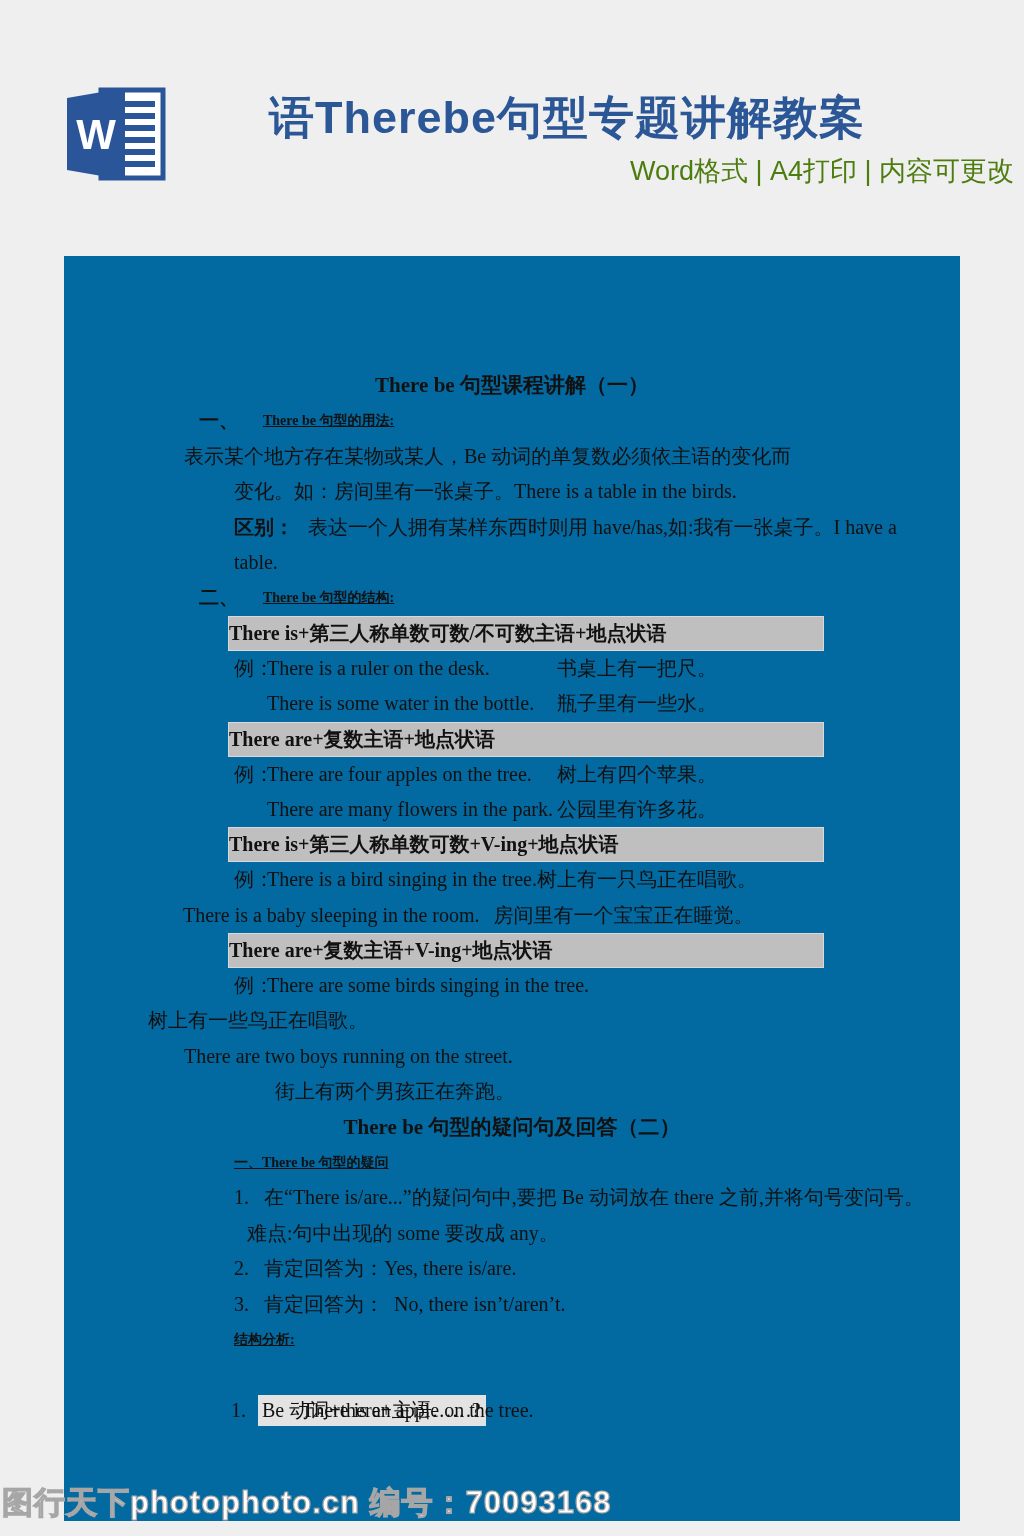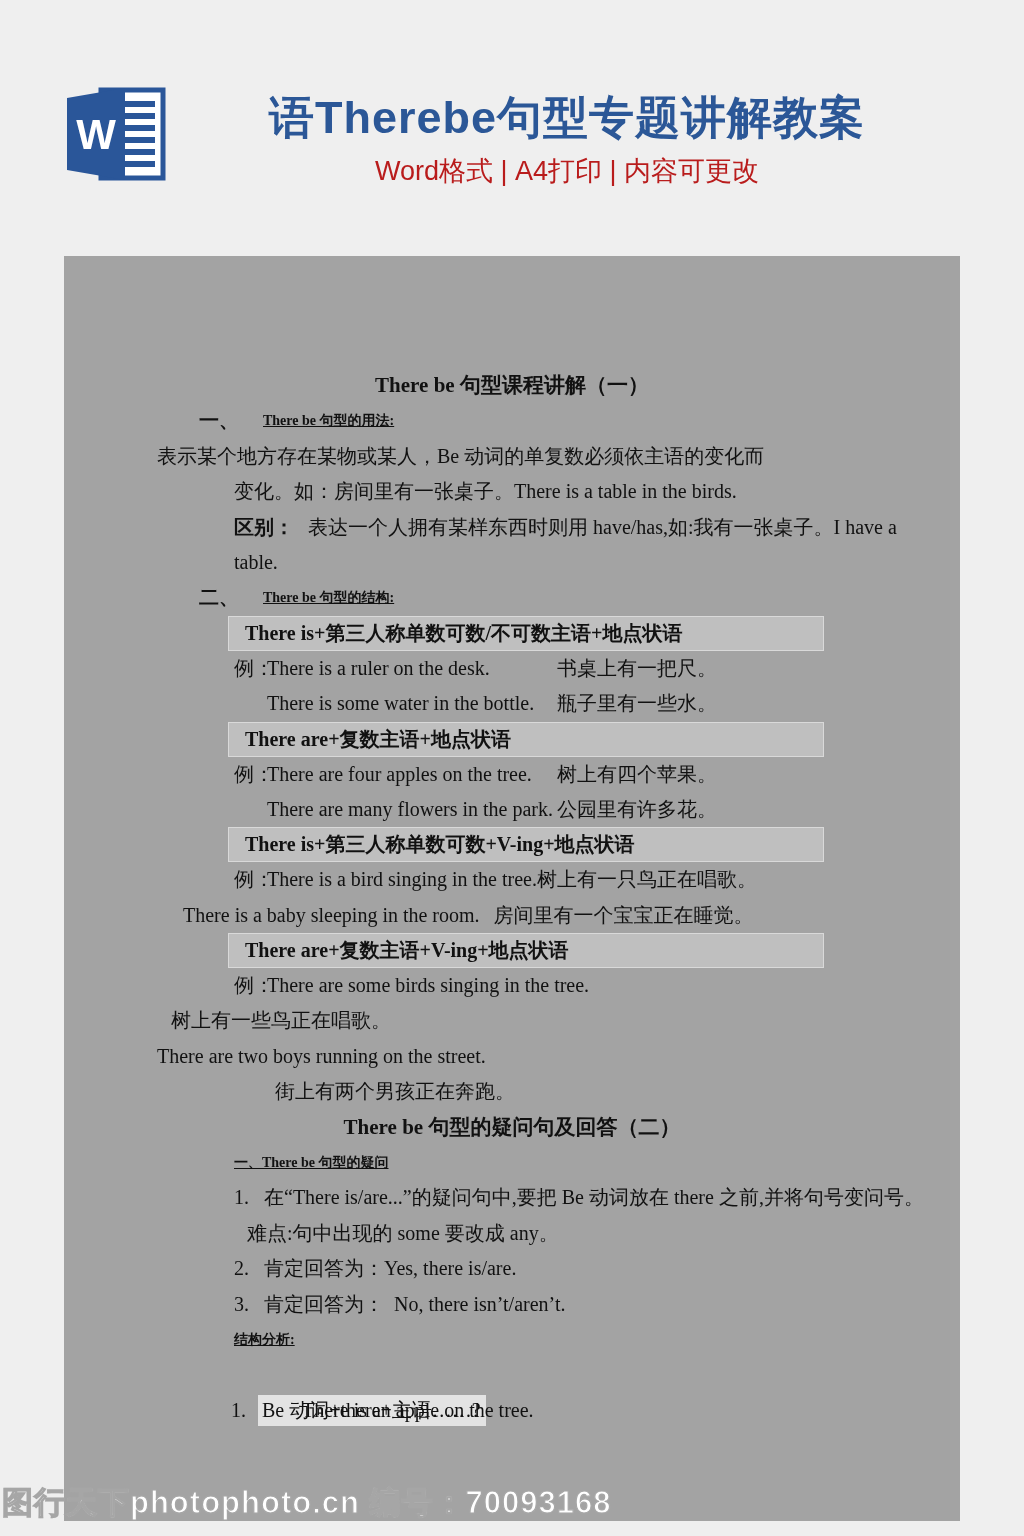--- a/index.html
+++ b/index.html
@@ -15,54 +15,54 @@
   .word-icon{position:absolute;left:57px;top:80px;}
   .hdr-title{
     position:absolute;left:120px;right:10px;top:88px;
     text-align:center;
     font-family:"Liberation Sans",sans-serif;
     font-weight:bold;font-size:45px;color:#2b5797;
     letter-spacing:1px;white-space:pre;
   }
   .hdr-sub{
     position:absolute;left:120px;right:10px;top:153px;
-    text-align:center;
+    text-align:right;
     font-family:"Liberation Sans",sans-serif;
-    font-size:27px;color:#b91c1c;white-space:pre;
+    font-size:27px;color:#4d7c0f;white-space:pre;
   }
   
   .page{
     position:absolute;left:64px;top:256px;
-    width:896px;height:1265px;background:#a3a3a3;
+    width:896px;height:1265px;background:#0369a1;
   }
   .content{position:absolute;top:112px;left:0;width:896px;}
   .line{
     height:35.4px;line-height:35.4px;
     font-size:20px;white-space:pre;
     display:flex;align-items:center;
   }
   .line.block{display:block;}
   .center{display:block;text-align:center;font-weight:bold;font-size:21px;}
   .ml135{margin-left:135px;}
   .ml164{margin-left:164px;}
   .ml167{margin-left:167px;}
   .ml170{margin-left:170px;}
   .ml171{margin-left:119px;}
   .ml183{margin-left:183px;}
-  .ml199{margin-left:93px;}
-  .ml207{margin-left:107px;}
+  .ml199{margin-left:120px;}
+  .ml207{margin-left:84px;}
   .ml211{margin-left:211px;}
   .secnum{display:inline-block;width:64px;font-weight:bold;}
   .sectitle{font-weight:bold;font-size:14px;text-decoration:underline;}
   .lbl{font-weight:bold;margin-right:14px;}
   .bar{
     margin-left:164px;width:596px;box-sizing:border-box;
     background:#bfbfbf;border:1px solid #d9d9d9;
     font-weight:bold;font-size:20px;
-    height:35px;line-height:33px;padding-left:16px;
+    height:35px;line-height:33px;padding-left:0;
     display:block;white-space:pre;
   }
   .ex-prefix{display:inline-block;width:33px;}
   .ex-en{display:inline-block;width:290px;}
   .ex-en.w270{width:270px;}
   .ex-en.auto{width:auto;margin-right:14px;}
   .qnum{display:inline-block;width:30px;}
   .inum{display:inline-block;width:71px;}
   .formula{
     display:inline-block;background:#e3e3e3;

